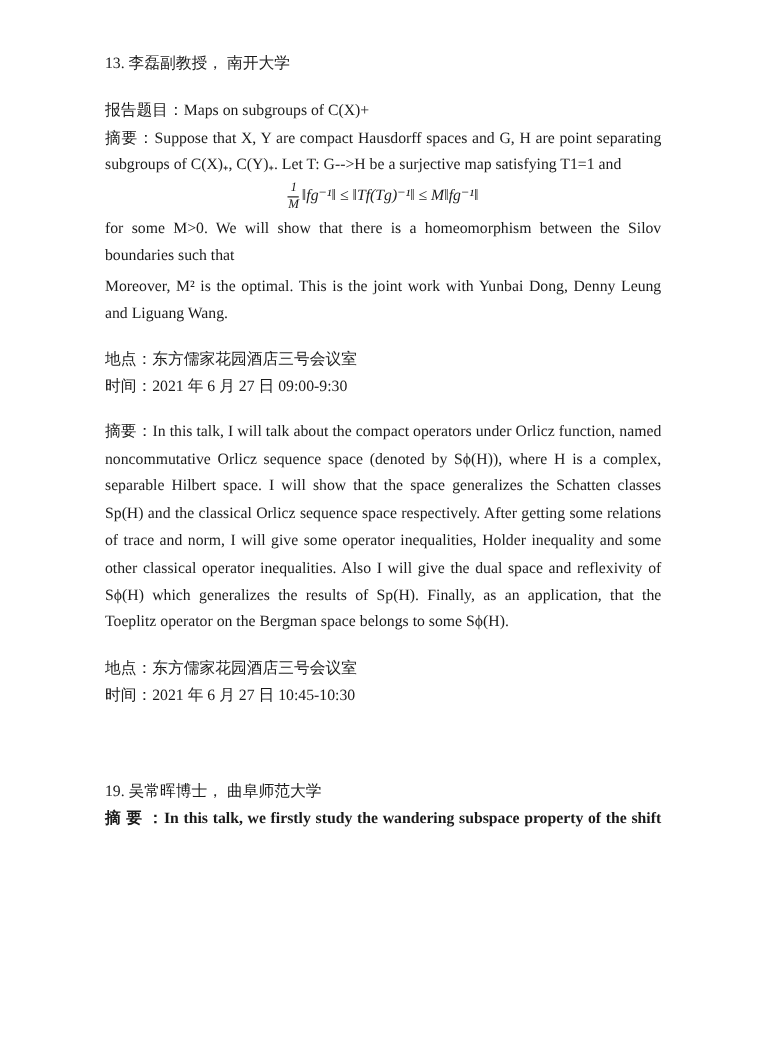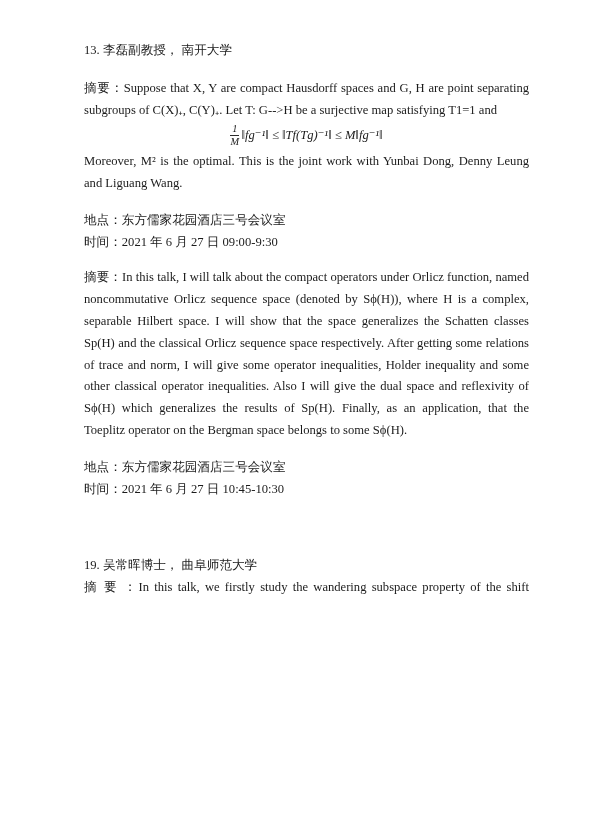--- a/index.html
+++ b/index.html
@@ -11,21 +11,21 @@
     padding: 40px 83px 0 84px;
     background: #ffffff;
     color: #1b1b1b;
     font-family: "Liberation Serif", "DejaVu Serif", serif;
     font-size: 12.6px;
     line-height: 21.8px;
     overflow: hidden;
   }
   p { margin: 0; }
   .just { text-align: justify; font-family: Liberation Serif, serif; }
-  .stretch-last { text-align: justify; text-align-last: justify; }
+  .stretch-last { text-align: justify; text-align-last: justify; font-weight: bold; }
   .talk-13 .heading { margin-bottom: 16px; }
   .talk-13 .title-line { margin-bottom: 0; }
   .talk-14 { margin-top: 14px; }
   .talk-15 { margin-top: 55px; }
   .meta-block { margin-top: 15px; }
   .para3 { margin-top: 3px; }
   .formula {
     text-align: center;
     font-style: italic;
     margin: 2px 0 2px;
@@ -41,22 +41,24 @@
   .frac .num { display: block; border-bottom: 1px solid #2a2a2a; padding: 0 2px; }
   .frac .den { display: block; }
 </style>
 </head>
 <body>
 
 <div class="page">
 
   <section class="talk-13">
     <p class="heading">13. 李磊副教授， 南开大学</p>
+    <p class="title-line"><span>报告题目：</span><span>Maps on subgroups of C(X)+</span></p>
     <p class="just"><span>摘要：</span><span>Suppose that X, Y are compact Hausdorff spaces and G, H are point separating subgroups of C(X)₊, C(Y)₊. Let T: G--&gt;H be a surjective map satisfying T1=1 and</span></p>
     <div class="formula"><span class="frac"><span class="num">1</span><span class="den">M</span></span><span>‖fg⁻¹‖ ≤ ‖Tf(Tg)⁻¹‖ ≤ M‖fg⁻¹‖</span></div>
+    <p class="just">for some M&gt;0. We will show that there is a homeomorphism between the Silov boundaries such that</p>
     <p class="just para3">Moreover, M² is the optimal. This is the joint work with Yunbai Dong, Denny Leung and Liguang Wang.</p>
     <div class="meta-block">
       <p><span>地点：</span><span>东方儒家花园酒店三号会议室</span></p>
       <p><span>时间：</span><span>2021 年 6 月 27 日 09:00-9:30</span></p>
     </div>
   </section>
 
   <section class="talk-14">
     <p class="just"><span>摘要：</span><span>In this talk, I will talk about the compact operators under Orlicz function, named noncommutative Orlicz sequence space (denoted by Sϕ(H)), where H is a complex, separable Hilbert space. I will show that the space generalizes the Schatten classes Sp(H) and the classical Orlicz sequence space respectively. After getting some relations of trace and norm, I will give some operator inequalities, Holder inequality and some other classical operator inequalities. Also I will give the dual space and reflexivity of Sϕ(H) which generalizes the results of Sp(H). Finally, as an application, that the Toeplitz operator on the Bergman space belongs to some Sϕ(H).</span></p>
     <div class="meta-block">

